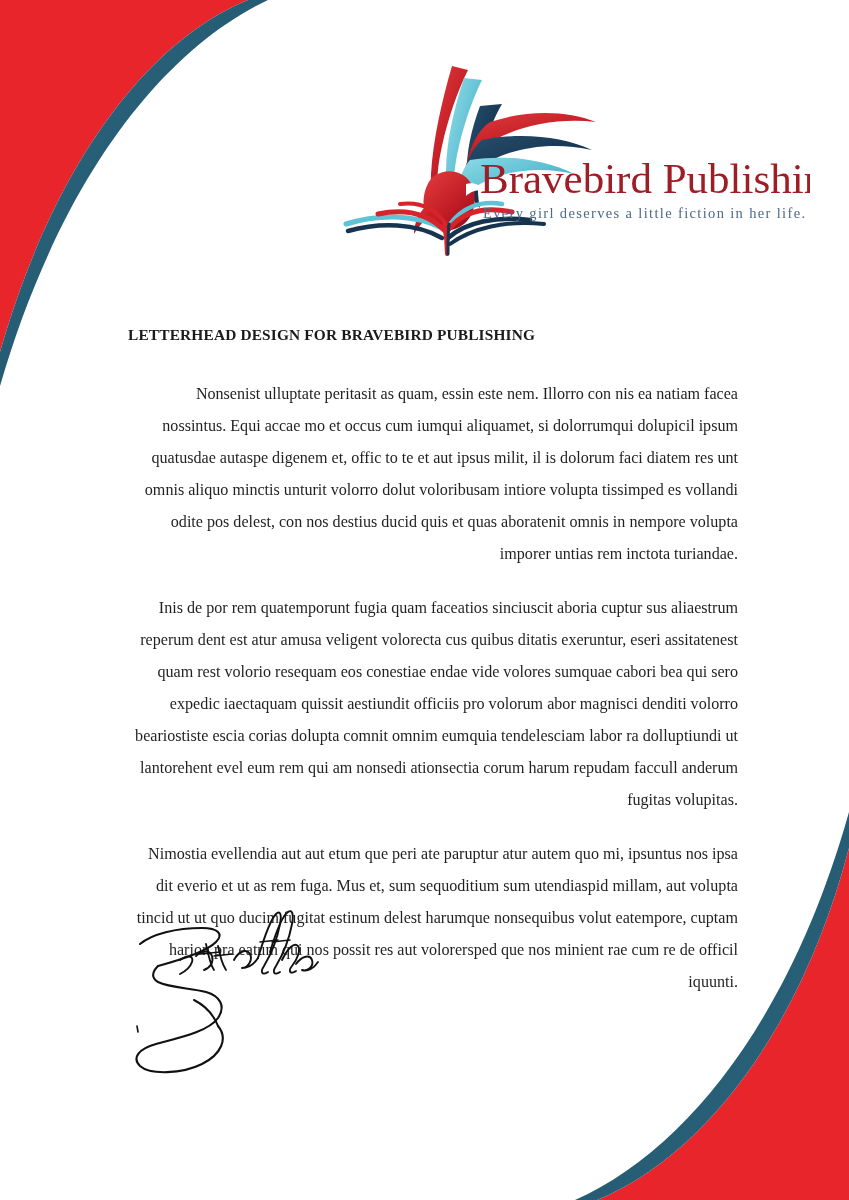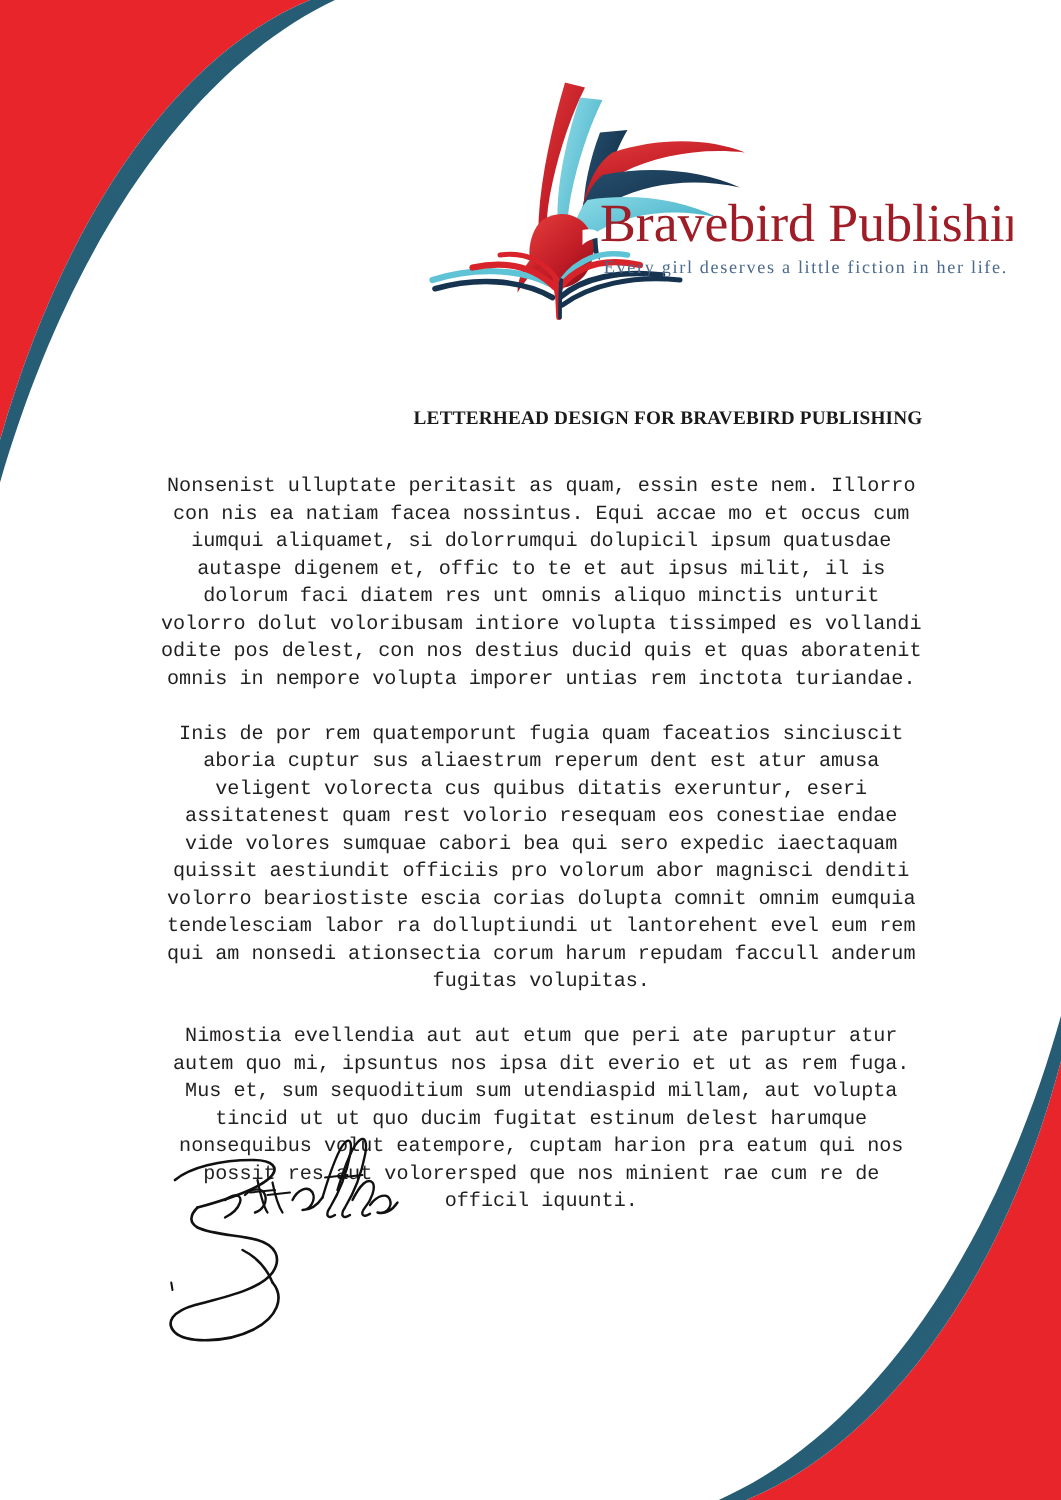--- a/index.html
+++ b/index.html
@@ -50,29 +50,28 @@
     width: 610px;
   }
   .doc-title {
     font-family: "Liberation Serif", serif;
     font-weight: bold;
     font-size: 15.4px;
     letter-spacing: 0.15px;
     color: #1a1a1a;
     margin: 0 0 34px 0;
     line-height: 1.2;
-    text-align: right;
   }
   .doc-paragraph {
-    font-family: Liberation Mono, monospace;
+    font-family: Liberation Serif, serif;
     font-size: 16.1px;
-    line-height: 22px;
+    line-height: 32px;
     color: #211f1f;
     margin: 0 0 22px 0;
-    text-align: center;
+    text-align: right;
     hyphens: manual;
   }
   .doc-paragraph:last-child {
     margin-bottom: 0;
   }
 
   
   .signature-block {
     position: absolute;
     left: 118px;

